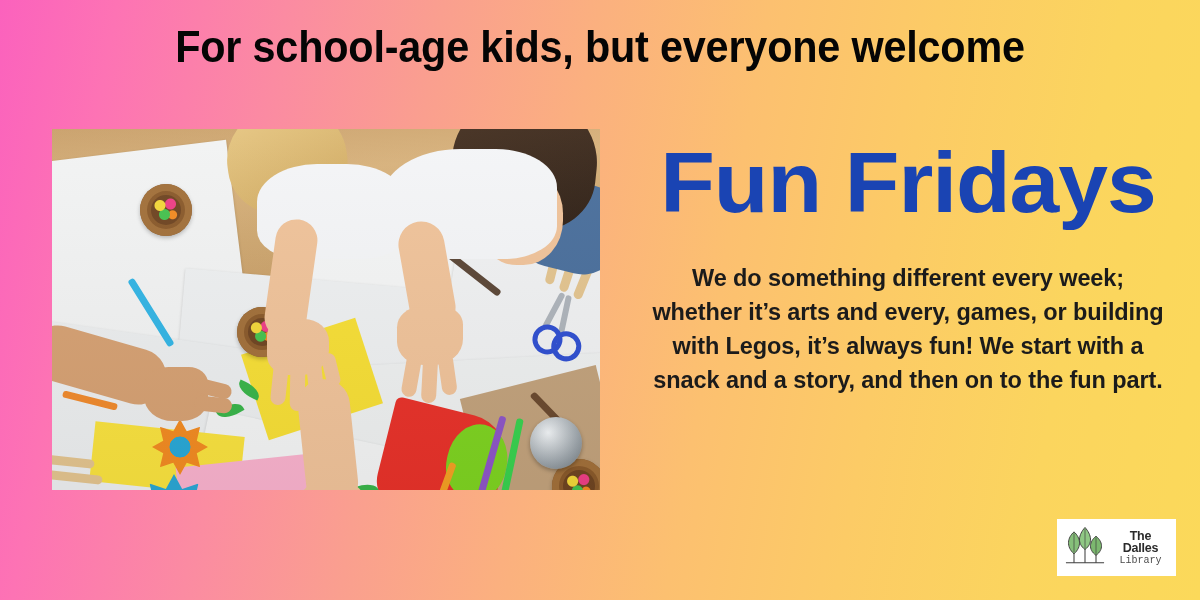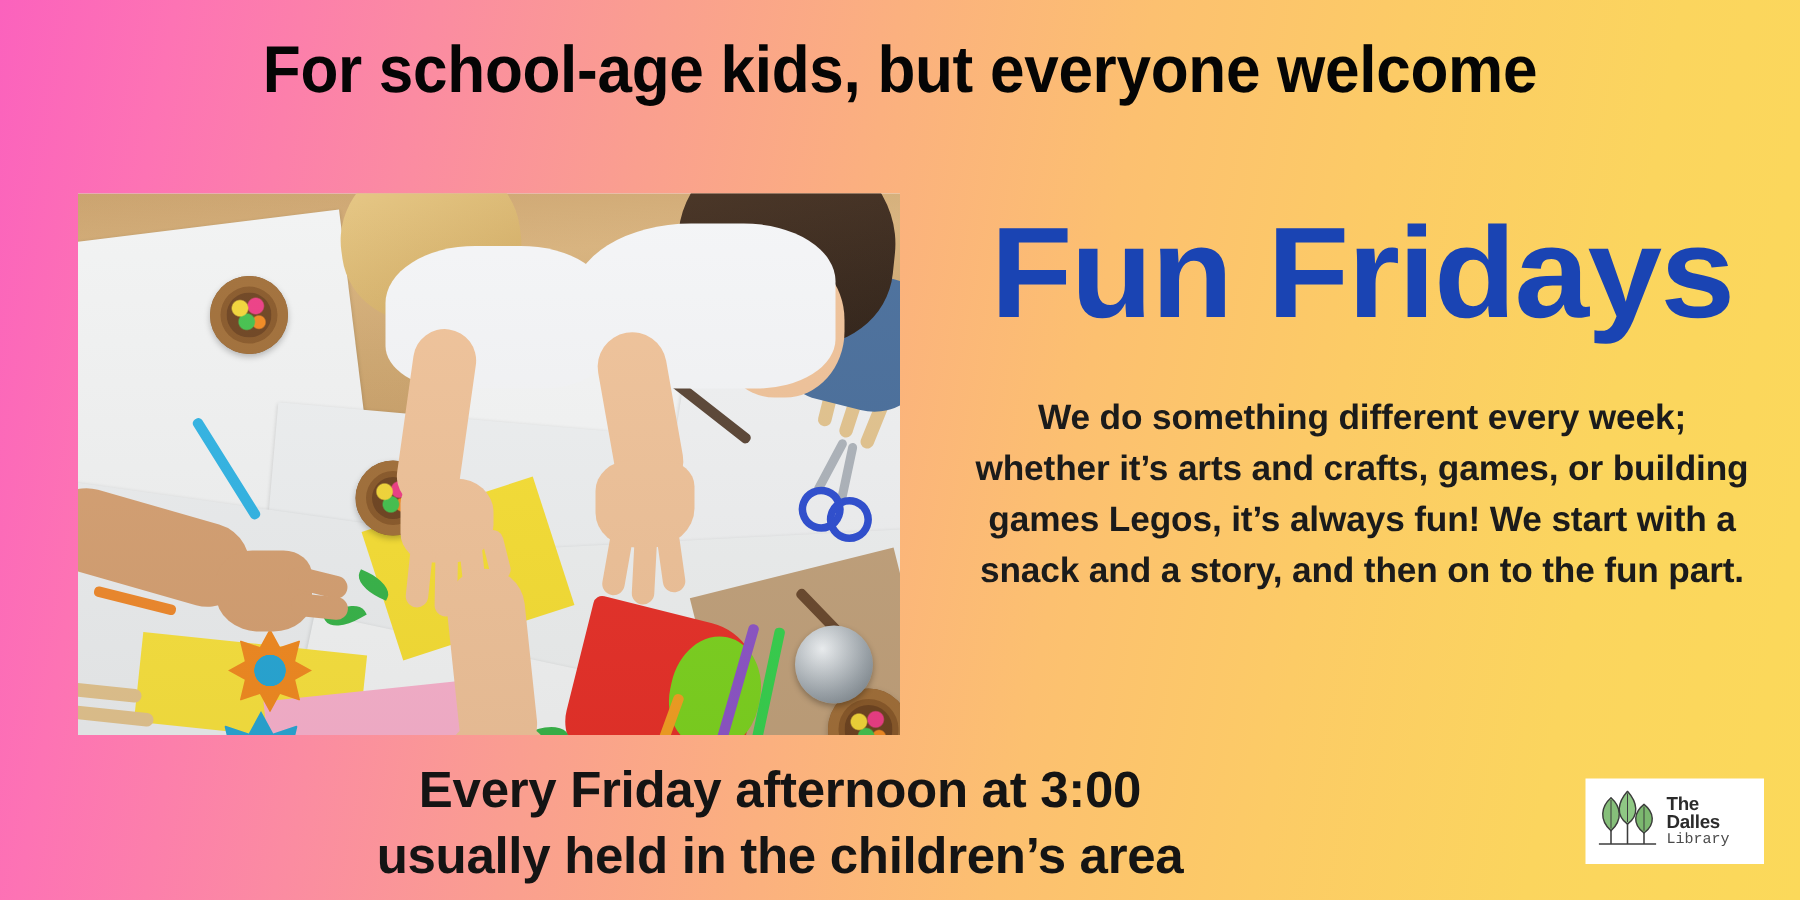--- a/index.html
+++ b/index.html
@@ -249,21 +249,21 @@
     top: 519px;
     width: 119px;
     height: 57px;
     background: #ffffff;
     display: flex;
     align-items: center;
     padding: 0 6px;
     box-sizing: border-box;
   }
   .logo-mark { width: 44px; height: 42px; flex: 0 0 44px; }
-  .logo-text { margin-left: 4px; line-height: 1; }
+  .logo-text { margin-left: 4px; line-height: 1; text-align: center; }
   .logo-title {
     font-family: "Liberation Sans", sans-serif;
     font-weight: 700;
     font-size: 12.5px;
     color: #2b2b2b;
     letter-spacing: -0.2px;
     display: block;
   }
   .logo-sub {
     font-family: Liberation Mono, monospace;
@@ -382,26 +382,22 @@
 
       <div class="skin k5-arm"></div>
       <div class="skin k5-hand"></div>
 
       <div class="photo-overlay"></div>
     </div>
   </div>
 
   <div class="title">Fun Fridays</div>
 
-  <div class="body-copy">We do something different every week; whether it’s arts and crafts, games, or building games Legos, it’s always fun! We start with a snack and a story, and then on to the fun part.</div>
-
-  <div class="footer-lines">
-    <span class="fl">Every Friday afternoon at 3:00</span>
-    <span class="fl">usually held in the children’s area</span>
-  </div>
+  <div class="body-copy">We do something different every week; whether it’s arts and every, games, or building with Legos, it’s always fun! We start with a snack and a story, and then on to the fun part.</div>
+
 
   <div class="logo-box">
     <svg class="logo-mark" viewBox="0 0 60 56">
 
       <line x1="4" y1="48" x2="56" y2="48" stroke="#3c3c3c" stroke-width="1.4"></line>
       <line x1="15" y1="34" x2="15" y2="48" stroke="#3c3c3c" stroke-width="1.4"></line>
       <line x1="30" y1="26" x2="30" y2="48" stroke="#3c3c3c" stroke-width="1.4"></line>
       <line x1="45" y1="36" x2="45" y2="48" stroke="#3c3c3c" stroke-width="1.4"></line>
 
       <path d="M15 6 C6 14 4 26 15 36 C26 26 24 14 15 6 Z" fill="#86bf7a" stroke="#3c3c3c" stroke-width="1.3"></path>

